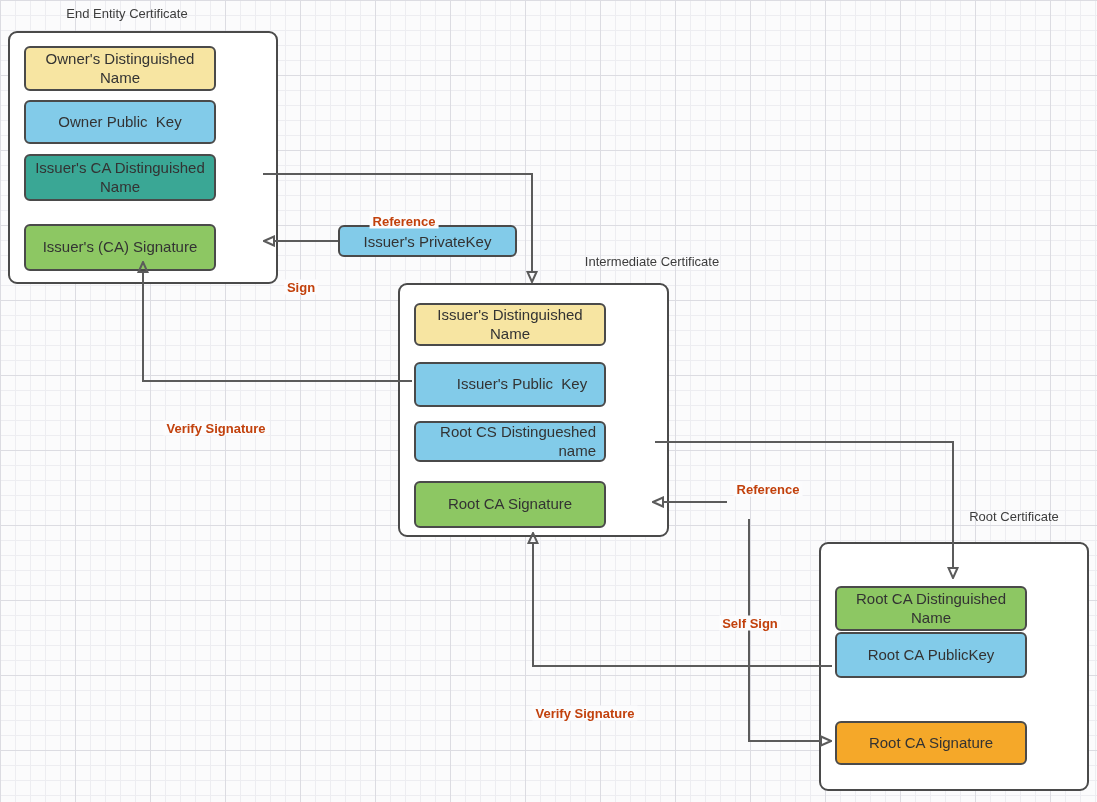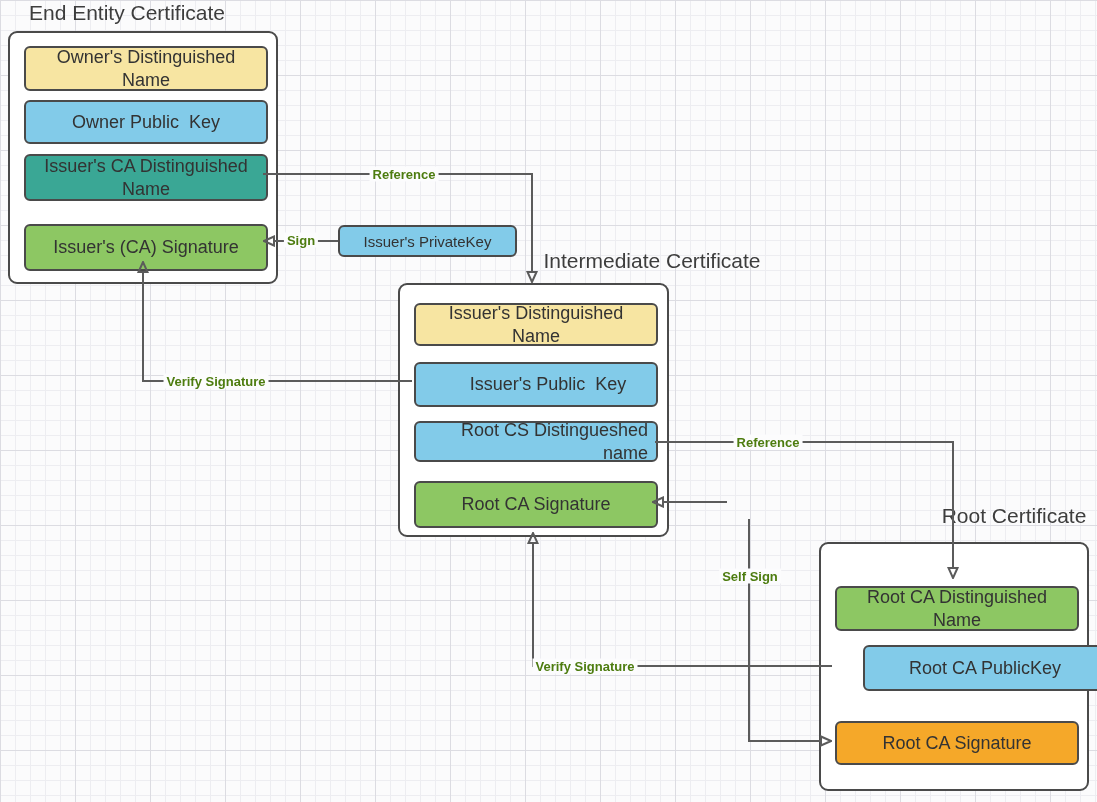--- a/index.html
+++ b/index.html
@@ -12,45 +12,45 @@
       linear-gradient(90deg, #dcdce2 1px, transparent 1px),
       linear-gradient(#ededf1 1px, transparent 1px),
       linear-gradient(90deg, #ededf1 1px, transparent 1px);
     background-size:75px 75px, 75px 75px, 15px 15px, 15px 15px;
   }
   .cert{
     position:absolute; background:#ffffff; border:2px solid #4a4a4a;
     border-radius:9px; box-sizing:border-box; z-index:1;
   }
   .field{
-    position:absolute; left:14px; width:244px; box-sizing:border-box;
+    position:absolute; left:14px; width:192px; box-sizing:border-box;
     border:2px solid #4a4a4a; border-radius:6px;
     display:flex; align-items:center; justify-content:center;
-    text-align:center; font-size:18px; color:#333333; padding:2px 8px;
+    text-align:center; font-size:15px; color:#333333; padding:2px 8px;
     white-space:pre-wrap; line-height:1.25; z-index:2;
   }
   .keybox{
     position:absolute; box-sizing:border-box;
     border:2px solid #4a4a4a; border-radius:6px;
     display:flex; align-items:center; justify-content:center;
     font-size:15px; color:#333333; z-index:2; white-space:pre;
   }
   .c-yellow{background:var(--yellow);}
   .c-blue{background:var(--blue);text-align:right;}
   .c-teal{background:var(--teal);}
   .c-green{background:var(--green);}
   .c-orange{background:var(--orange);}
   .title{
     position:absolute; transform:translate(-50%,-50%);
-    font-size:21px; color:#3d3d3d; white-space:nowrap; z-index:2;
+    font-size:13px; color:#3d3d3d; white-space:nowrap; z-index:2;
   }
   .edge-label{
     position:absolute; transform:translate(-50%,-50%);
-    font-size:13px; font-weight:bold; color:#4d7c0f;
-    background:#fcfcfd; padding:0 3px; white-space:nowrap; z-index:6;
+    font-size:13px; font-weight:bold; color:#c2410c;
+    background:#fcfcfd; padding:0 3px; white-space:nowrap; z-index:6;margin-top:47px;
   }
   svg.wires{position:absolute; left:0; top:0; z-index:5; pointer-events:none;}
   svg.wires path{stroke:var(--line); stroke-width:2; fill:none;}
 </style>
 </head>
 <body>
 
 <div class="stage">
 
   <svg class="wires" width="1097" height="802">
@@ -99,21 +99,21 @@
     </div>
     <div class="field c-green" style="top:196px; height:47px;">
       <span>Root CA Signature</span>
     </div>
   </div>
 
   <div class="cert" style="left:819px; top:542px; width:270px; height:249px;">
     <div class="field c-green" style="top:42px; height:45px;">
       <span>Root CA Distinguished  Name</span>
     </div>
-    <div class="field c-blue" style="top:101px; height:46px;margin-left:28px;">
+    <div class="field c-blue" style="top:88px; height:46px;">
       <span>Root CA PublicKey</span>
     </div>
     <div class="field c-orange" style="top:177px; height:44px;">
       <span>Root CA Signature</span>
     </div>
   </div>
 
   <div class="keybox c-blue" style="left:338px; top:225px; width:179px; height:32px;">
     <span>Issuer's PrivateKey</span>
   </div>

